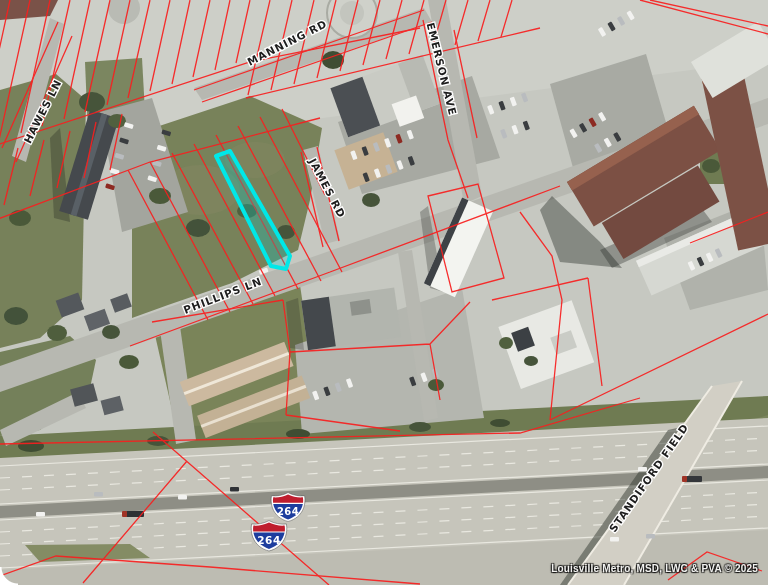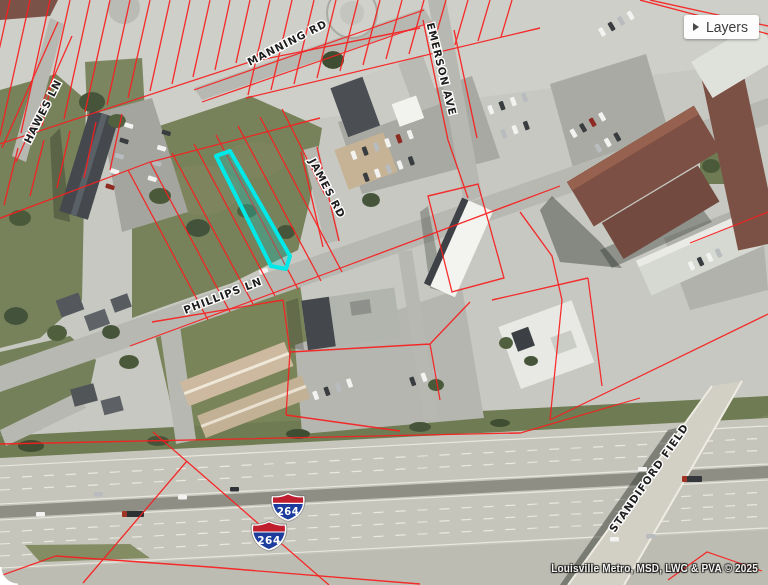--- a/index.html
+++ b/index.html
@@ -311,21 +311,17 @@
       <use href="#ishield"></use>
       <text class="shield-num" x="19" y="24">264</text>
     </g>
     <g transform="translate(250 520)">
       <use href="#ishield"></use>
       <text class="shield-num" x="19" y="24">264</text>
     </g>
   </g>
 </svg>
 
-  <div class="layers-btn">
-    <span class="tri"></span>
-    <span>Layers</span>
-  </div>
 
   <div class="attribution">Louisville Metro, MSD, LWC &amp; PVA © 2025</div>
 
   <div class="corner-bl"></div>
 </div>
 
 </body></html>

